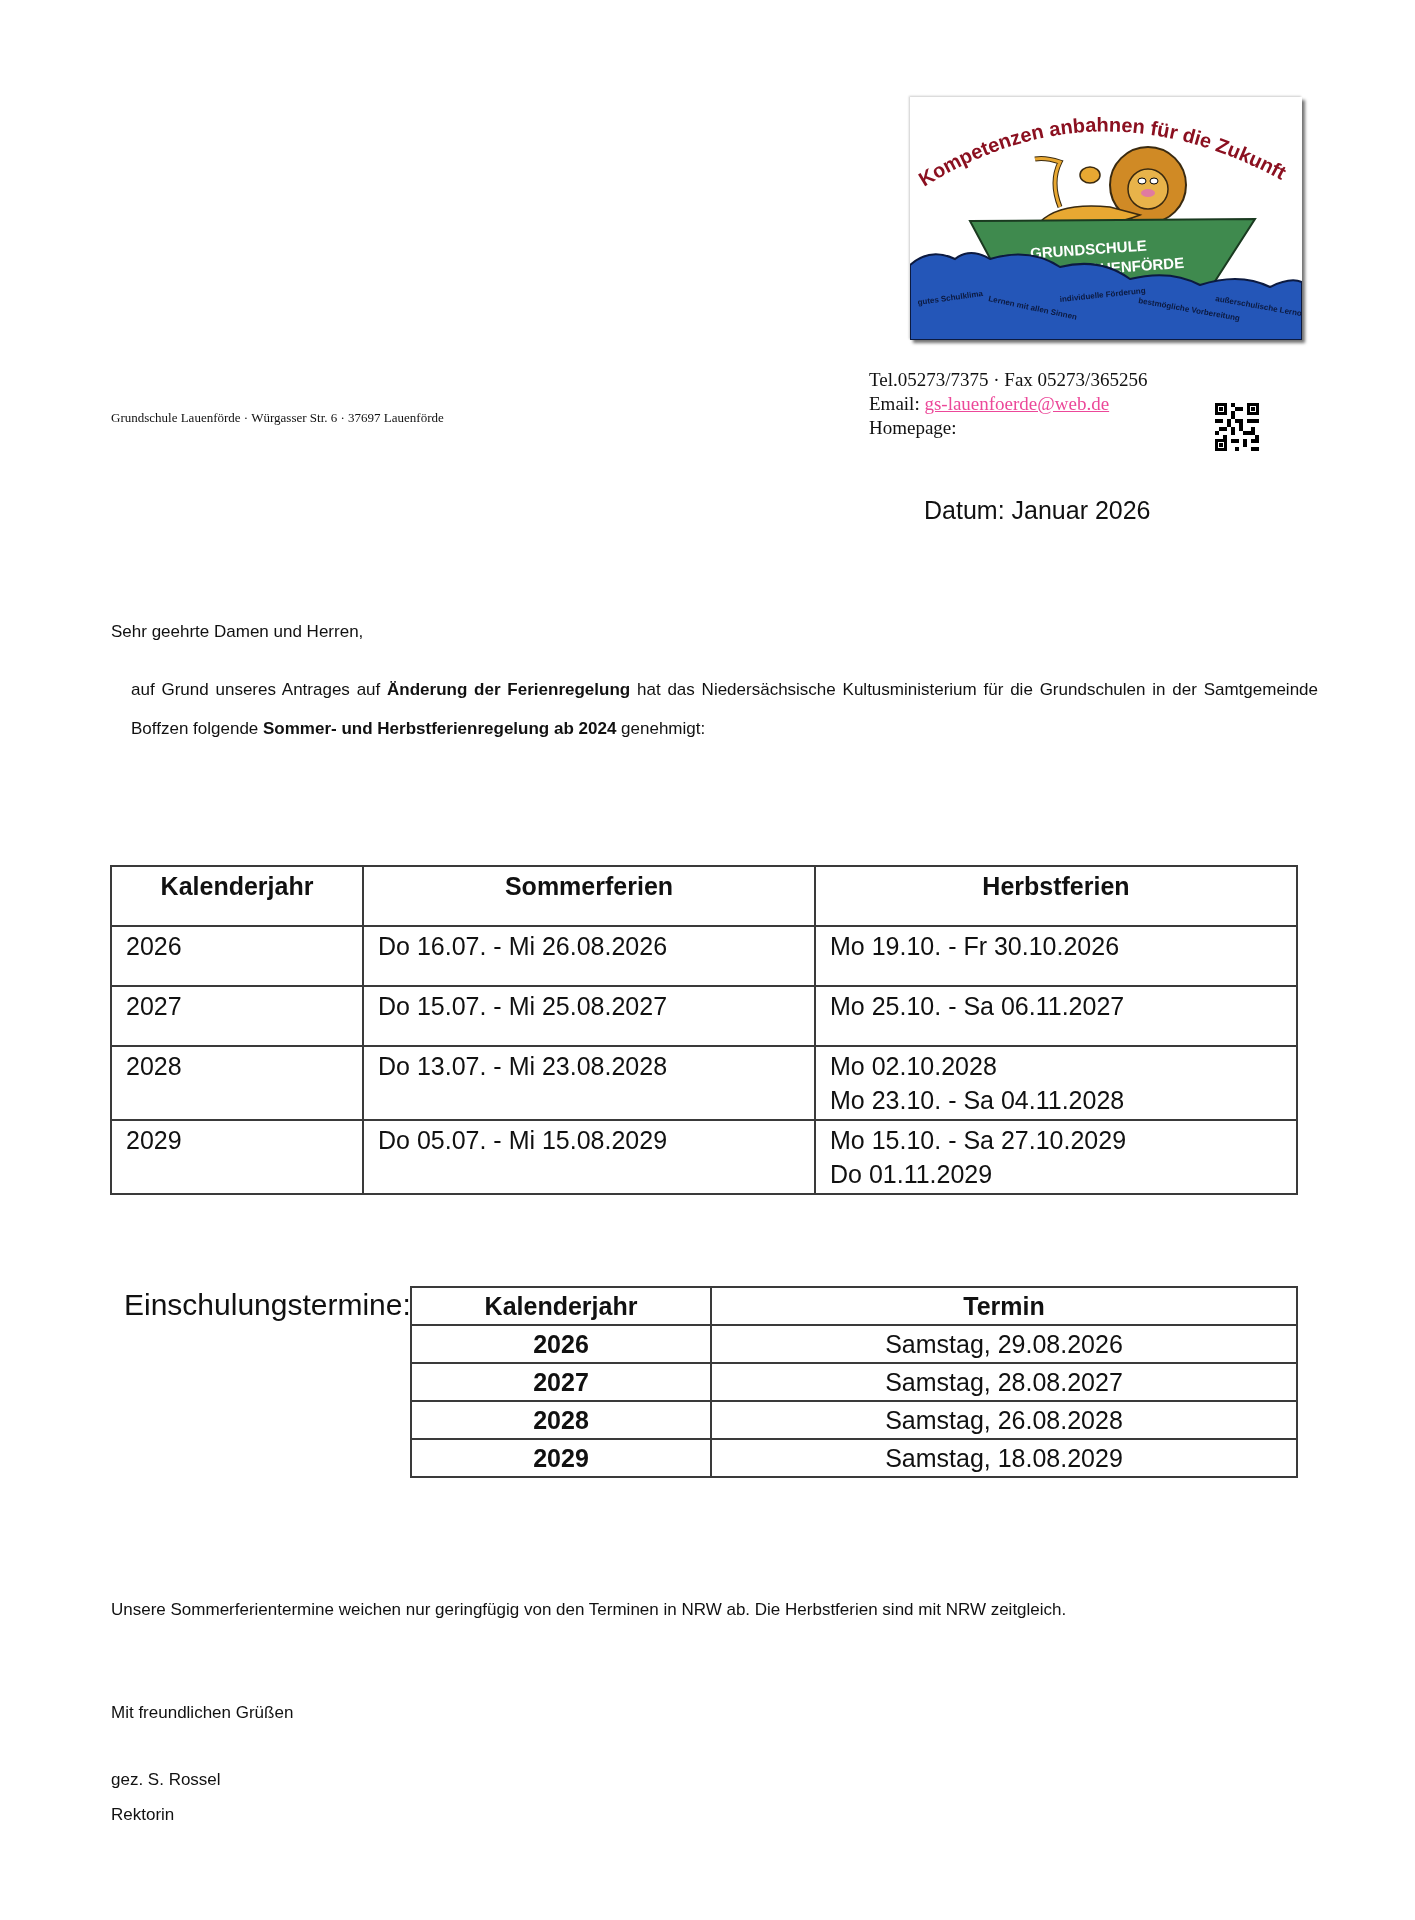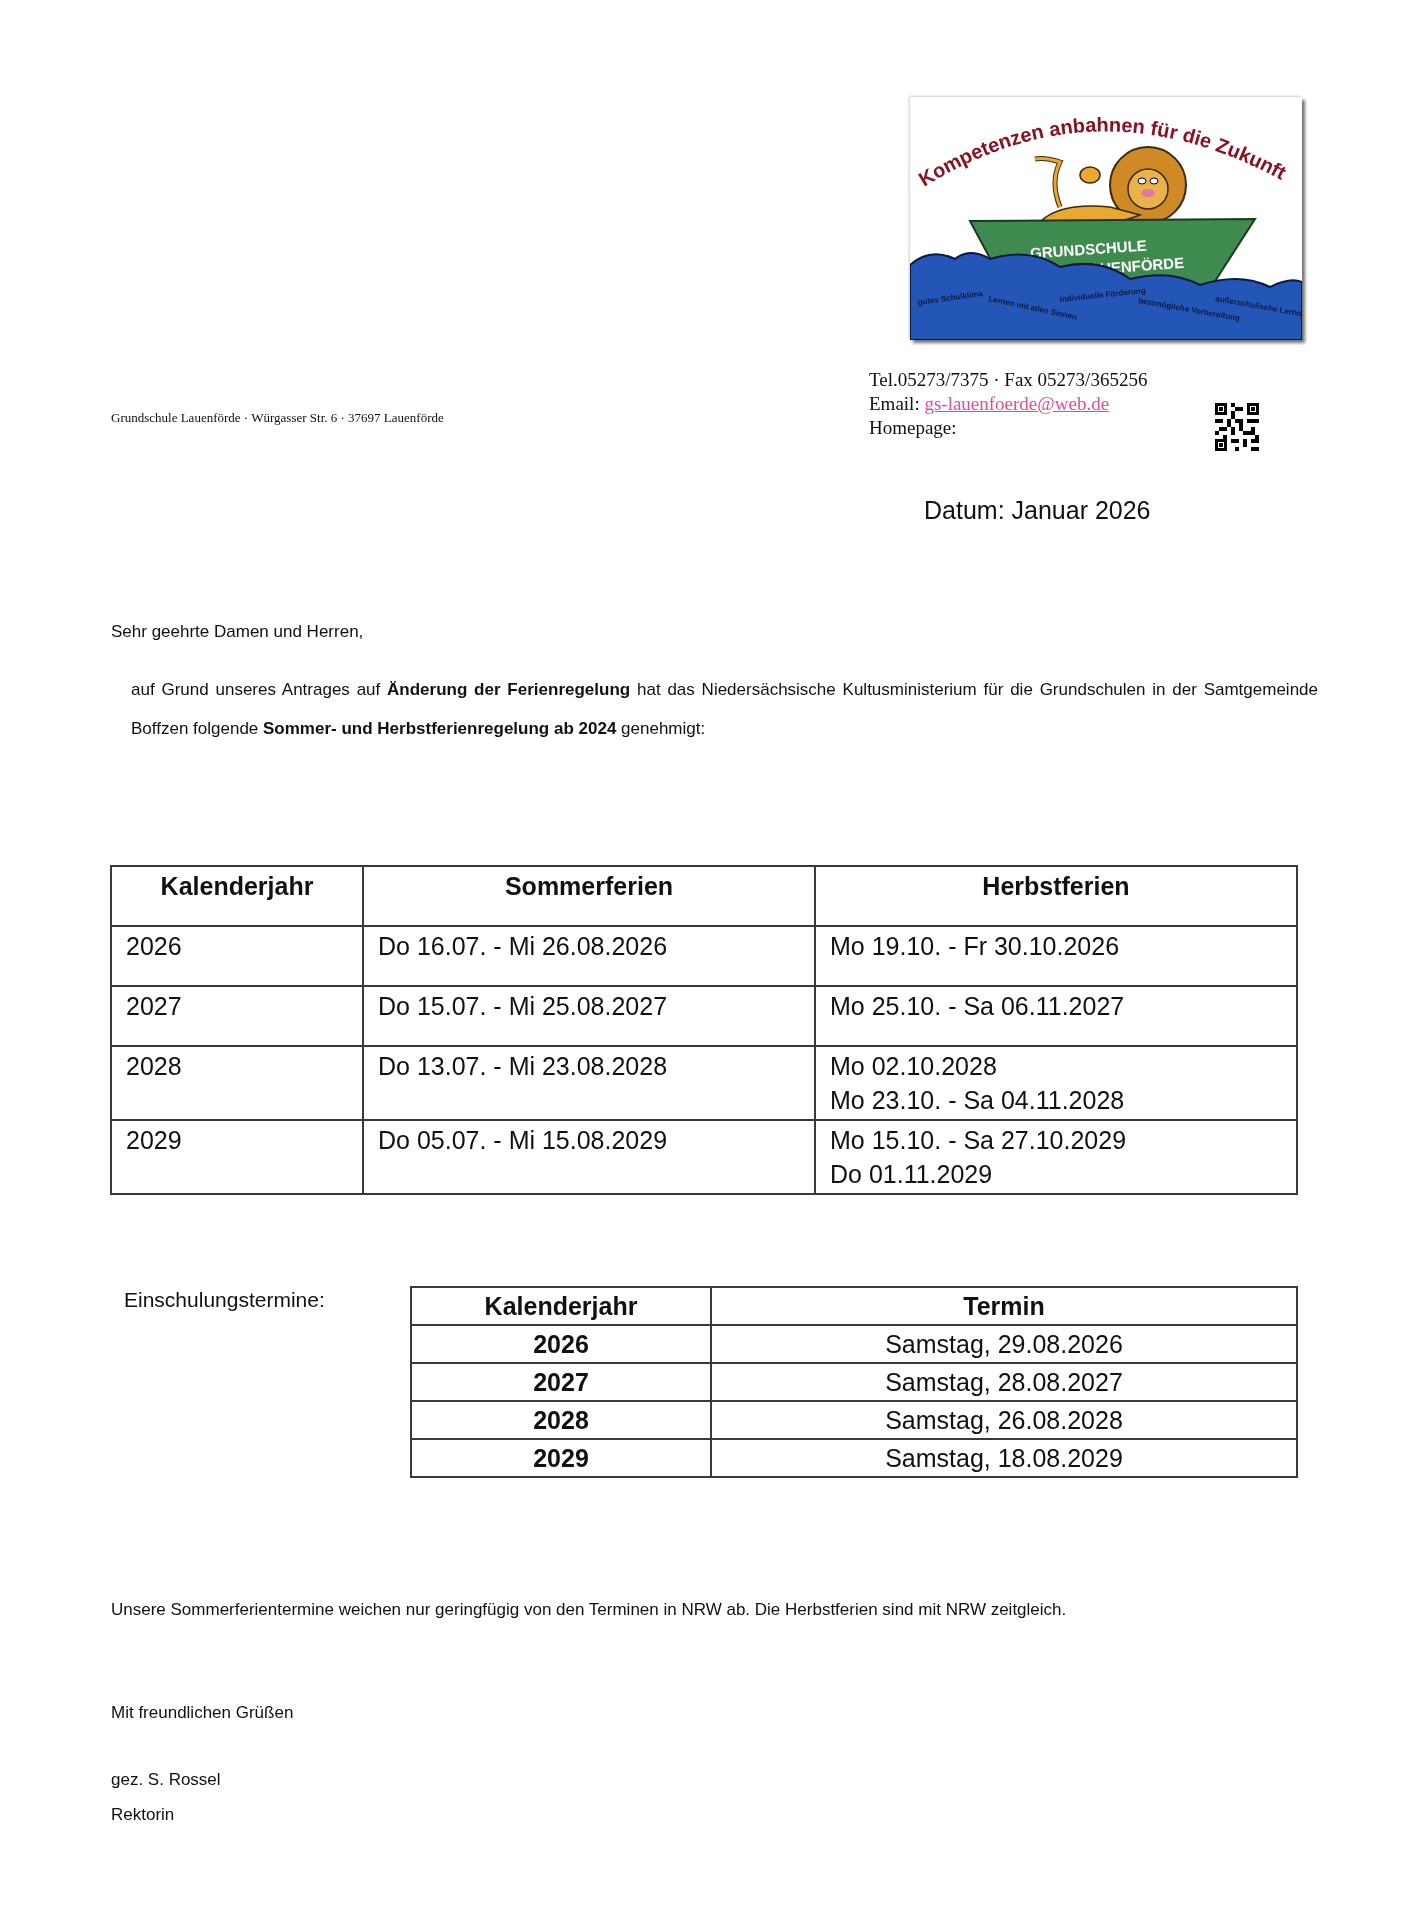--- a/index.html
+++ b/index.html
@@ -29,21 +29,21 @@
     
     table { border-collapse: collapse; }
     #t1 { left: 110px; top: 865px; width: 1188px; font-size: 25px; }
     #t1 td, #t1 th { border: 2px solid #3a3a3a; vertical-align: top; padding: 2px 14px; line-height: 34px; }
     #t1 th { font-weight: bold; text-align: center; height: 54px; }
     #t1 td { height: 54px; }
     #t1 .c1 { width: 222px; }
     #t1 .c2 { width: 422px; }
 
     
-    #einsch-label { left: 124px; top: 1288px; font-size: 21px; }
+    #einsch-label { left: 124px; top: 1288px; font-size: 30px; }
     #t2 { left: 410px; top: 1286px; width: 888px; font-size: 25px; }
     #t2 td, #t2 th { border: 2px solid #3a3a3a; text-align: center; height: 36px; padding: 0 6px; line-height: 36px; }
     #t2 th { font-weight: bold; }
     #t2 td.year { font-weight: bold; }
     #t2 .c1 { width: 286px; }
 
     #note { left: 111px; top: 1588px; width: 1210px; }
     #closing { left: 111px; top: 1693px; text-align: center; }
     #sig { left: 111px; top: 1760px; }
     #role { left: 111px; top: 1795px; }

